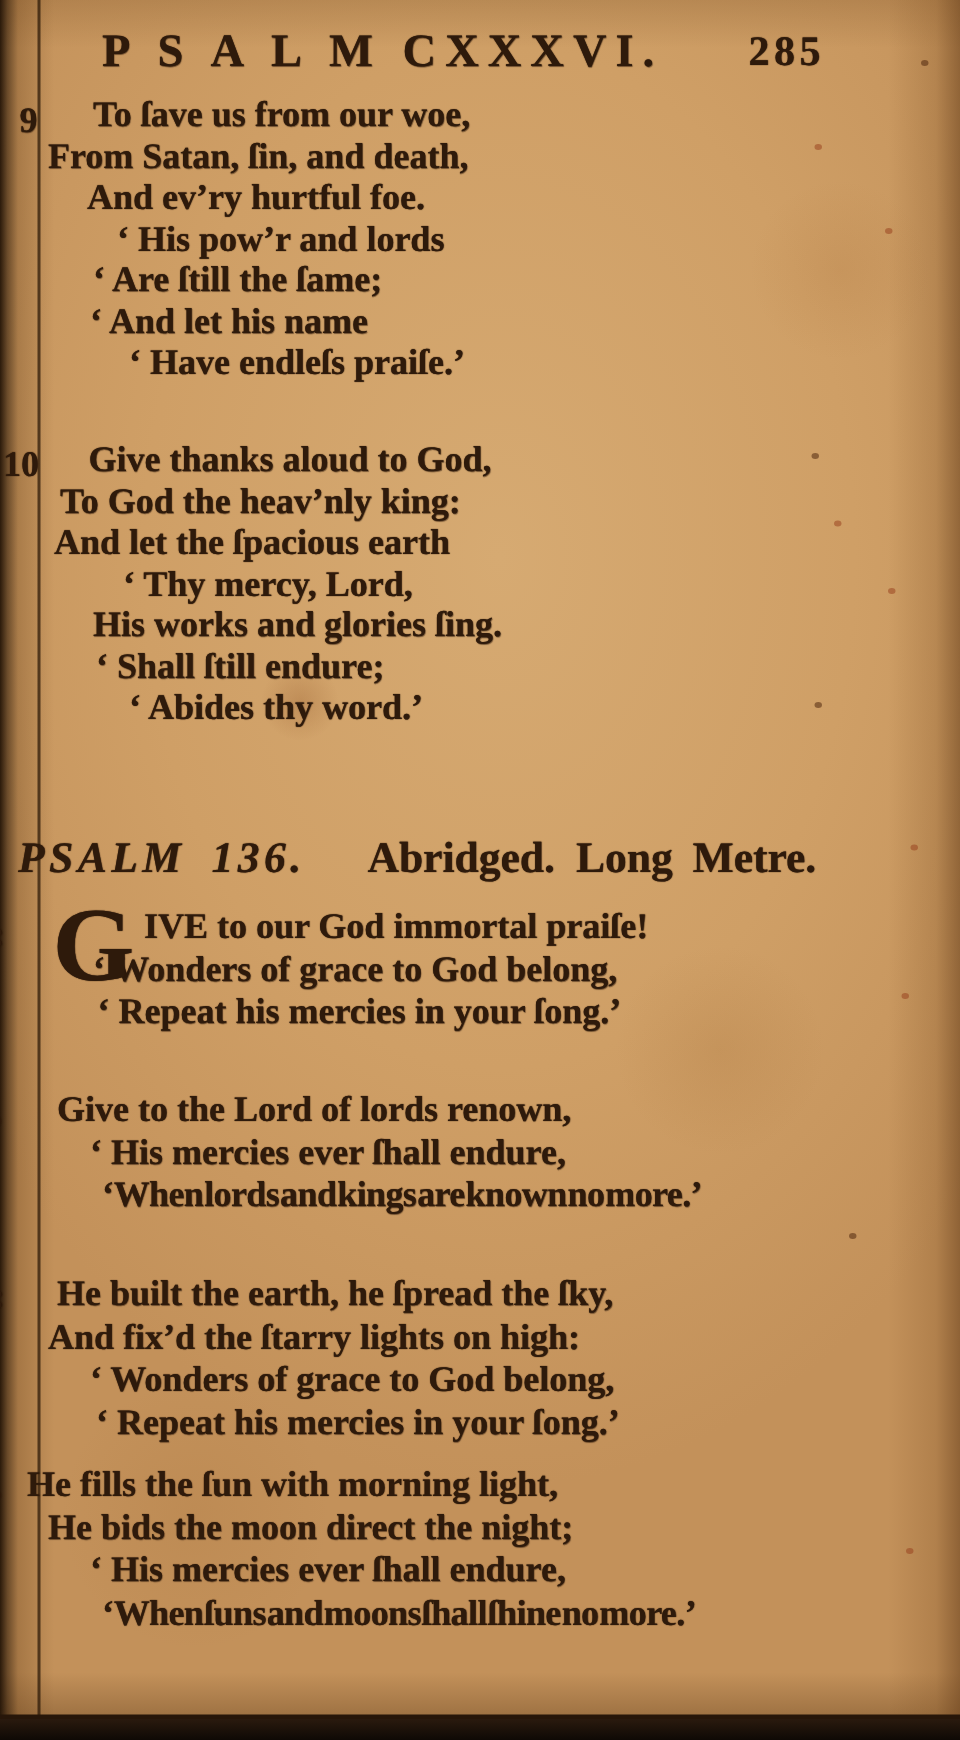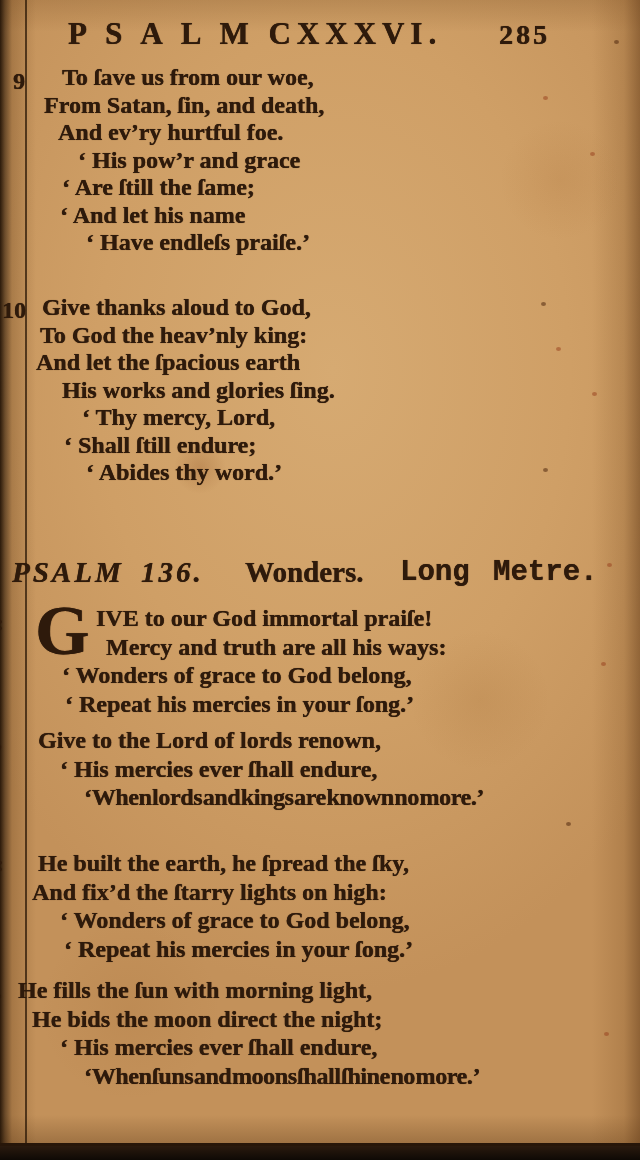--- a/index.html
+++ b/index.html
@@ -23,28 +23,28 @@
   .brule{position:absolute;left:0;top:1143px;width:100%;height:3px;background:#271609;}
   .bband{position:absolute;left:0;top:1146px;width:100%;height:14px;background:linear-gradient(180deg,#2a1a0e,#0e0905);}
 
   .ink{text-shadow:0 0 .7px rgba(46,26,11,.9), .4px .4px .6px rgba(46,26,11,.5);}
   .hdr-title{position:absolute;left:68px;top:16px;font-size:31px;font-weight:bold;letter-spacing:6px;white-space:nowrap;}
   .hdr-page{position:absolute;left:499px;top:19px;font-size:28px;font-weight:bold;letter-spacing:3px;text-align:right;}
 
   .stanza{position:absolute;left:0;width:640px;}
   .line{font-size:24px;font-weight:bold;line-height:27.5px;height:27.5px;white-space:nowrap;}
   .p136 .line{line-height:28.5px;height:28.5px;}
-  .tight{word-spacing:-5px;letter-spacing:-.4px;margin-left:16px;}
+  .tight{word-spacing:-5px;letter-spacing:-.4px;}
   .snum{position:absolute;font-size:24px;font-weight:bold;}
   .frag{position:absolute;left:-4px;width:12px;font-size:22px;font-weight:bold;overflow:hidden;}
 
   .h136{position:absolute;top:556px;left:0;width:621px;height:34px;font-size:29px;font-weight:bold;white-space:nowrap;}
   .h136 .t{position:absolute;left:12px;font-style:italic;letter-spacing:3px;word-spacing:7px;}
   .h136 .s{position:absolute;left:245px;}
-  .h136 .m{position:absolute;left:400px;word-spacing:6px;font-family:Liberation Mono, monospace;}
+  .h136 .m{position:absolute;left:384px;word-spacing:6px;}
 
   .dropcap{position:absolute;left:35px;top:-3px;font-size:70px;line-height:60px;font-weight:bold;}
 
   .speck{position:absolute;width:5px;height:4px;border-radius:50%;background:rgba(150,60,25,.5);}
   .speck.dk{background:rgba(80,40,15,.55);}
 </style>
 </head>
 <body>
 
 <div class="page">
@@ -54,54 +54,53 @@
   <div class="bband"></div>
 
   <div>
     <span class="hdr-title ink">P S A L M  CXXXVI.</span>
     <span class="hdr-page ink">285</span>
   </div>
 
   <div class="stanza ink" style="top:64px">
     <span class="snum" style="left:13px;top:4px">9</span>
     <div class="line" style="padding-left:62px">To ſave us from our woe,</div>
-    <div class="line" style="padding-left:44px">From Satan, ſin, and death,</div>
+    <div class="line" style="padding-left:32px">From Satan, ſin, and death,</div>
     <div class="line" style="padding-left:58px">And ev’ry hurtful foe.</div>
-    <div class="line" style="padding-left:78px">‘ His pow’r and grace</div>
+    <div class="line" style="padding-left:78px">‘ His pow’r and lords</div>
     <div class="line" style="padding-left:62px">‘ Are ſtill the ſame;</div>
     <div class="line" style="padding-left:60px">‘ And let his name</div>
     <div class="line" style="padding-left:86px">‘ Have endleſs praiſe.’</div>
   </div>
 
   <div class="stanza ink" style="top:294px">
     <span class="snum" style="left:2px;top:3px">10</span>
-    <div class="line" style="padding-left:42px">Give thanks aloud to God,</div>
+    <div class="line" style="padding-left:59px">Give thanks aloud to God,</div>
     <div class="line" style="padding-left:40px">To God the heav’nly king:</div>
     <div class="line" style="padding-left:36px">And let the ſpacious earth</div>
+    <div class="line" style="padding-left:82px">‘ Thy mercy, Lord,</div>
     <div class="line" style="padding-left:62px">His works and glories ſing.</div>
-    <div class="line" style="padding-left:82px">‘ Thy mercy, Lord,</div>
     <div class="line" style="padding-left:64px">‘ Shall ſtill endure;</div>
     <div class="line" style="padding-left:86px">‘ Abides thy word.’</div>
   </div>
 
   <div class="h136 ink">
     <span class="t">PSALM 136.</span>
-    <span class="s">Wonders.</span>
+    <span class="s">Abridged.</span>
     <span class="m">Long Metre.</span>
   </div>
 
   <span class="frag ink" style="top:610px">:</span>
   <span class="frag ink" style="top:728px">,</span>
   <span class="frag ink" style="top:851px">:</span>
   <span class="frag ink" style="top:978px">.</span>
 
   <div class="stanza p136 ink" style="top:604px">
     <span class="dropcap">G</span>
     <div class="line" style="padding-left:96px">IVE to our God immortal praiſe!</div>
-    <div class="line" style="padding-left:106px">Mercy and truth are all his ways:</div>
     <div class="line" style="padding-left:62px">‘ Wonders of grace to God belong,</div>
     <div class="line" style="padding-left:65px">‘ Repeat his mercies in your ſong.’</div>
   </div>
 
   <div class="stanza p136 ink" style="top:726px">
     <div class="line" style="padding-left:38px">Give to the Lord of lords renown,</div>
     <div class="line" style="padding-left:60px">‘ His mercies ever ſhall endure,</div>
     <div class="line tight" style="padding-left:68px">‘ When lords and kings are known no more.’</div>
   </div>
 

